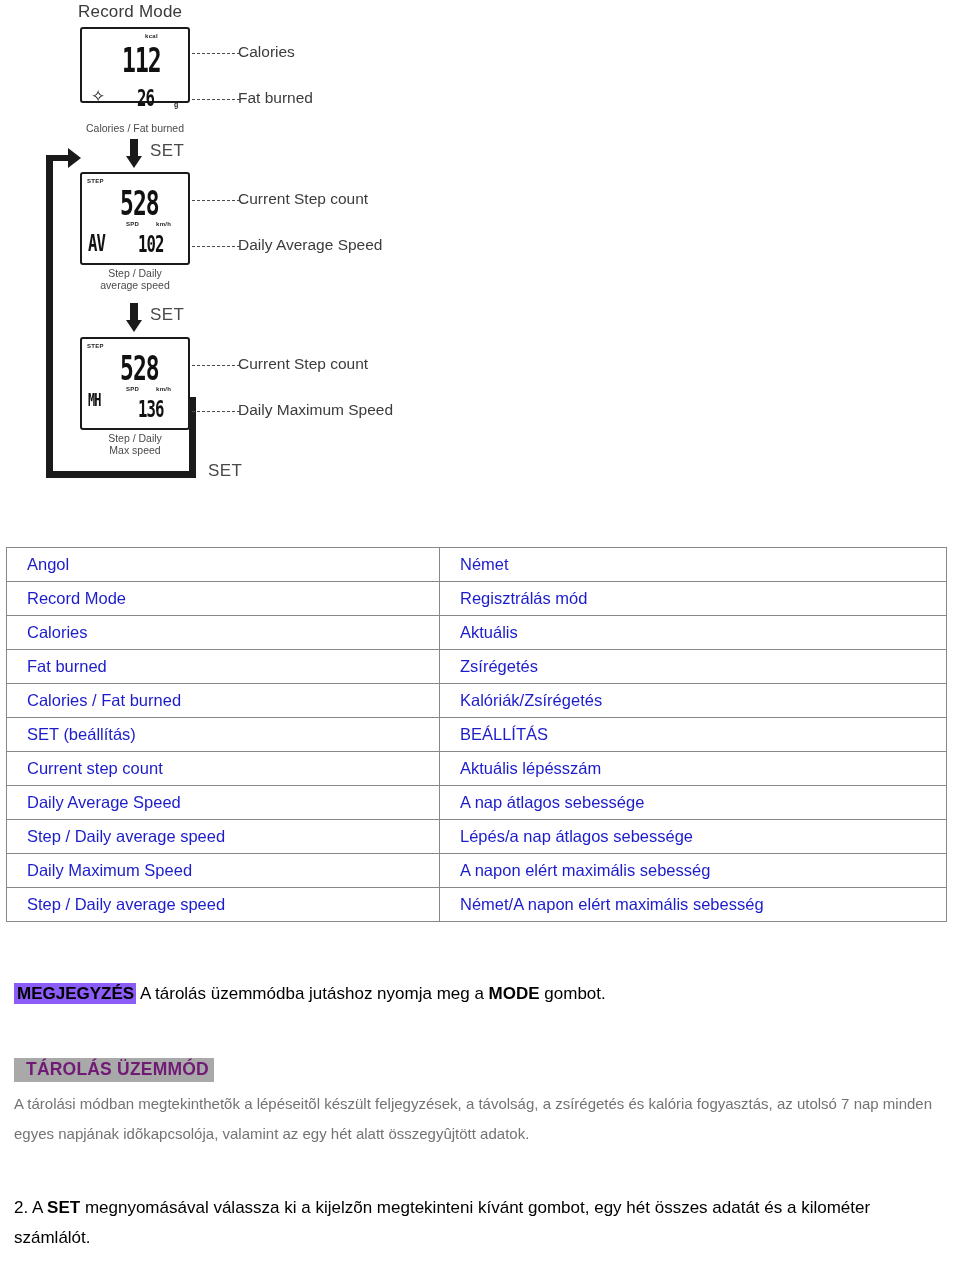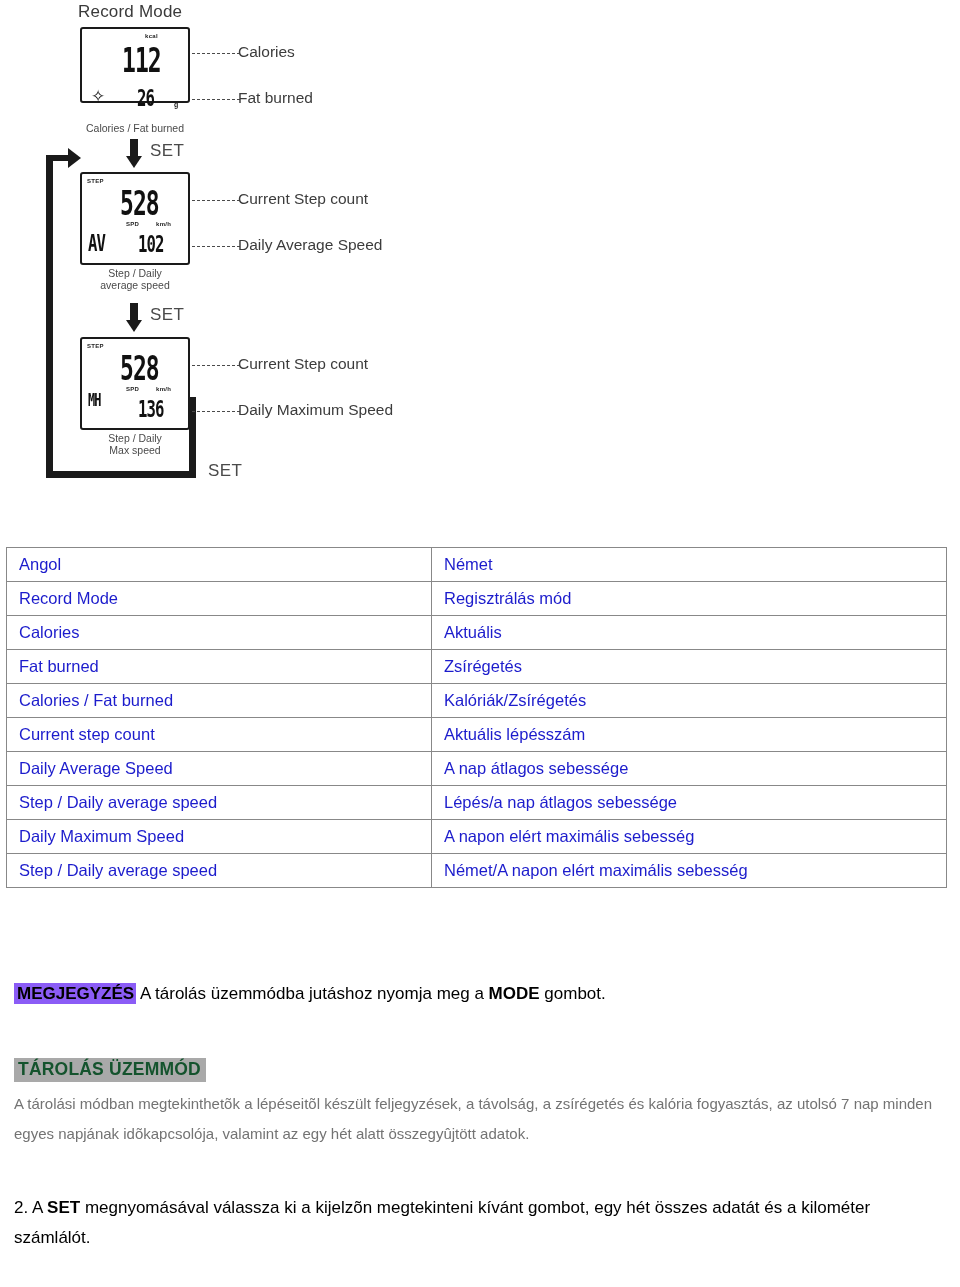--- a/index.html
+++ b/index.html
@@ -165,21 +165,21 @@
     left: 6px; top: 547px;
     width: 941px;
     border-collapse: collapse;
     table-layout: fixed;
   }
   #lang-table td {
     border: 1px solid #888888;
     color: #1c1ccc;
     font-size: 16.5px;
     height: 33px;
-    padding: 0 0 0 12px;
+    padding: 0 0 0 20px;
     vertical-align: middle;
     white-space: nowrap;
     font-family: "Liberation Sans", sans-serif;
   }
   #lang-table td.col-l { width: 412px; }
 
   
   #note {
     position: absolute;
     left: 14px; top: 984px;
@@ -191,23 +191,23 @@
     background: #8b5cf6;
     font-weight: bold;
     color: #000;
     padding: 1px 2px 1px 3px;
   }
   #section-head {
     position: absolute;
     left: 14px; top: 1058px;
     font-size: 17.5px;
     font-weight: bold;
-    color: #14532d;
+    color: #701a75;
     background: #a9a9a9;
-    padding: 1px 5px 2px 4px;
+    padding: 1px 5px 2px 12px;
     letter-spacing: .2px;
   }
   #para {
     position: absolute;
     left: 14px; top: 1089px;
     width: 928px;
     font-size: 15px;
     color: #737373;
     line-height: 30px;
   }
@@ -316,20 +316,24 @@
       </tr>
       <tr>
         <td class="col-l">Fat burned</td>
         <td>Zsírégetés</td>
       </tr>
       <tr>
         <td class="col-l">Calories / Fat burned</td>
         <td>Kalóriák/Zsírégetés</td>
       </tr>
       <tr>
+        <td class="col-l">SET (beállítás)</td>
+        <td>BEÁLLÍTÁS</td>
+      </tr>
+      <tr>
         <td class="col-l">Current step count</td>
         <td>Aktuális lépésszám</td>
       </tr>
       <tr>
         <td class="col-l">Daily Average Speed</td>
         <td>A nap átlagos sebessége</td>
       </tr>
       <tr>
         <td class="col-l">Step / Daily average speed</td>
         <td>Lépés/a nap átlagos sebessége</td>

